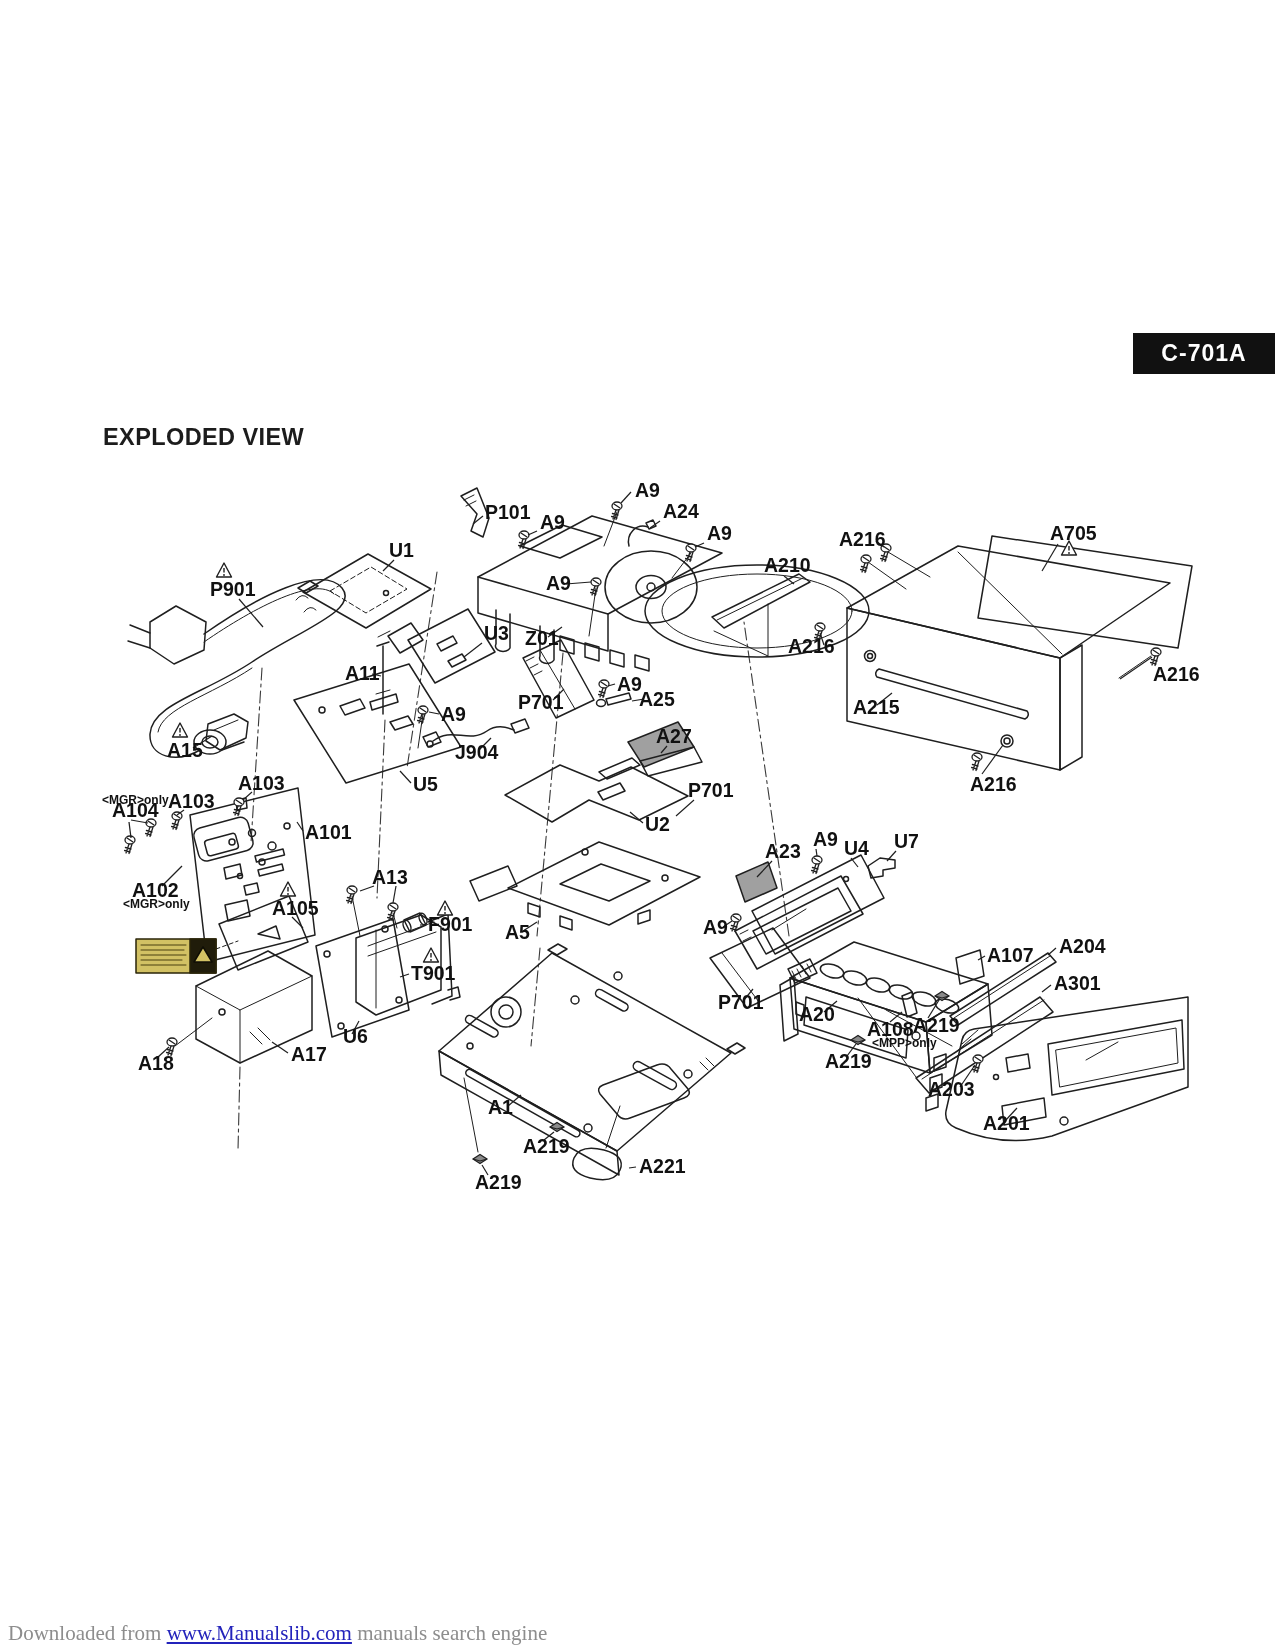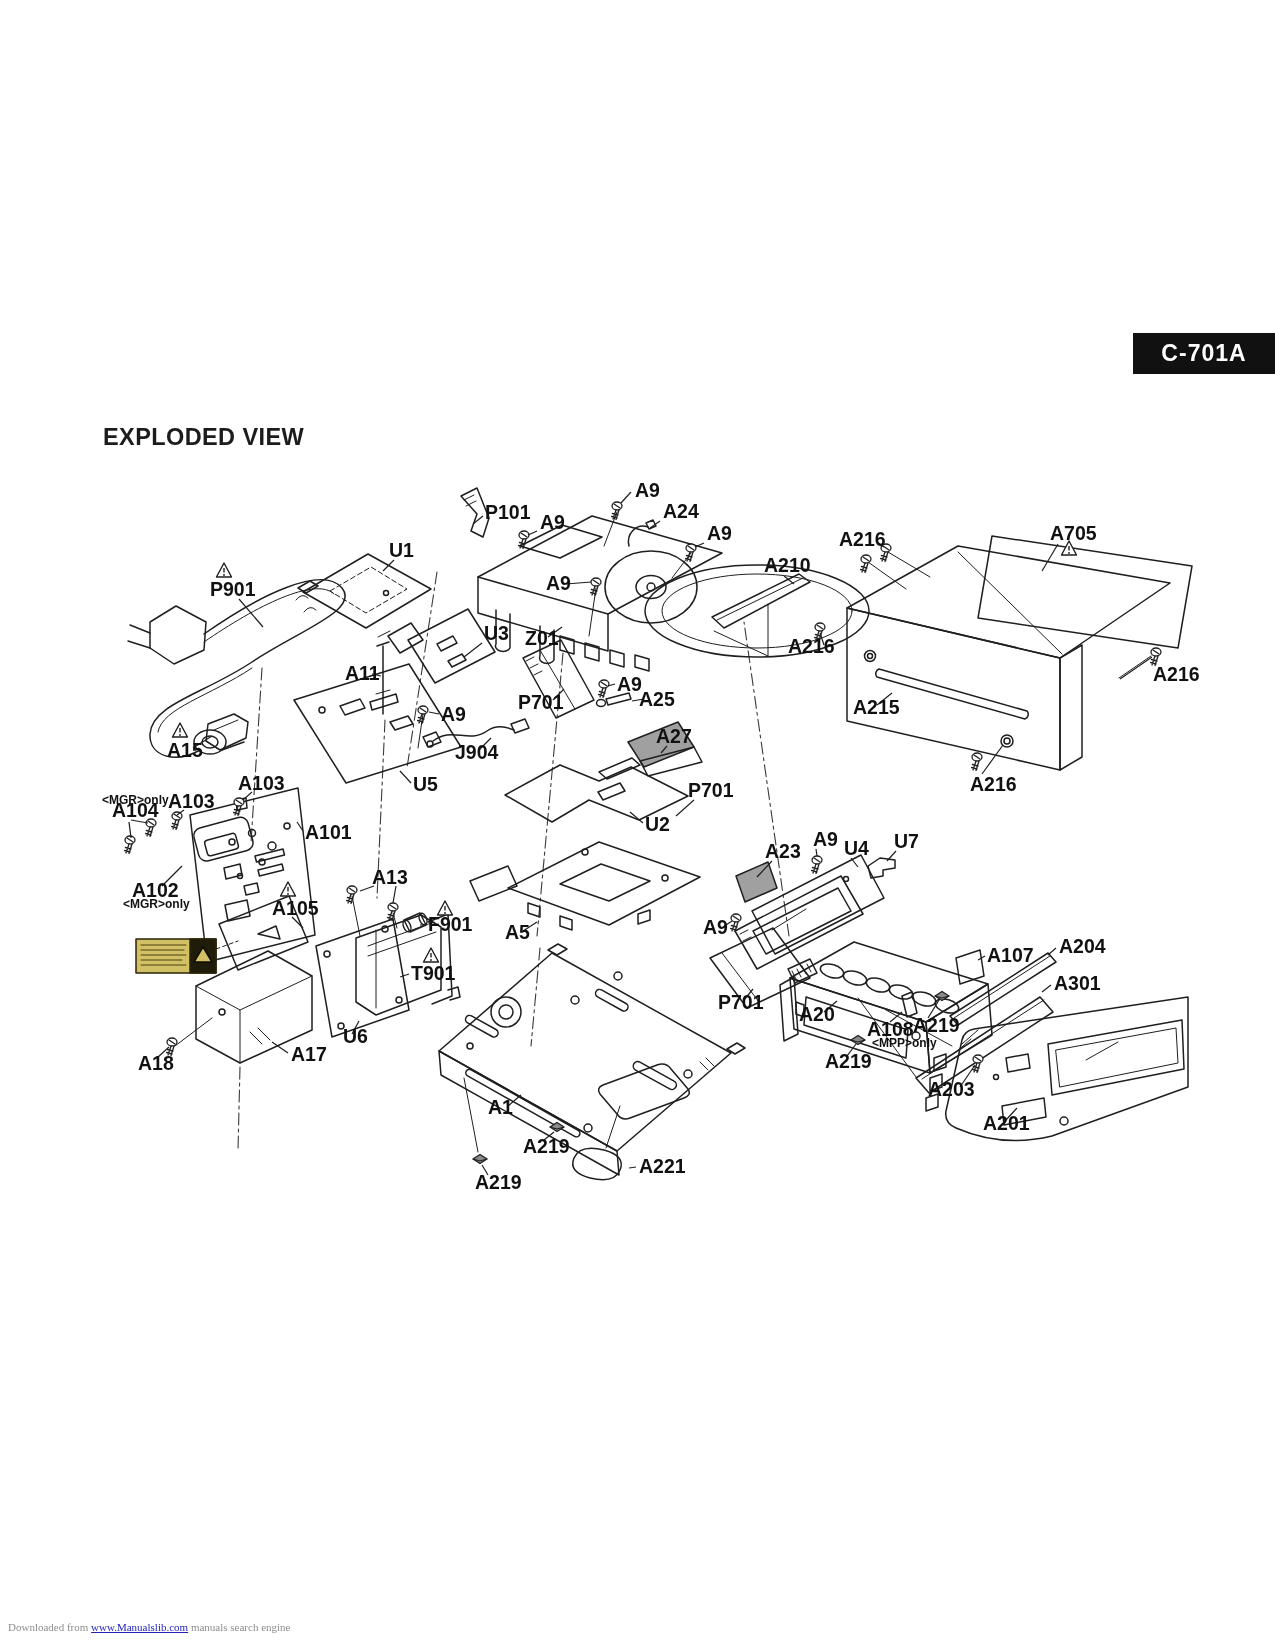--- a/index.html
+++ b/index.html
@@ -11,21 +11,21 @@
   .page-title{position:absolute;left:103px;top:424px;margin:0;font-size:23.5px;font-weight:bold;
         color:#1c1c1c;letter-spacing:0.4px;}
   #diagram{position:absolute;left:0;top:0;width:1275px;height:1649px;}
   #structure{fill:none;stroke:#1f1f1f;stroke-width:1.5;stroke-linejoin:round;stroke-linecap:round;}
   .thin{stroke-width:1;}
   .dd{stroke:#3a3a3a;stroke-width:1.1;stroke-dasharray:12 4 3 4;}
   .lbl{font-family:"Liberation Sans",sans-serif;font-weight:bold;font-size:19.5px;fill:#111111;}
   .sm{font-size:12px;}
   .leader{stroke:#1f1f1f;stroke-width:1.2;}
   .footer{position:absolute;left:8px;top:1621px;font-family:"Liberation Serif",serif;
-        font-size:11px;color:#8d8d8d;}
+        font-size:21px;color:#8d8d8d;}
   .footer a{color:#2323bb;text-decoration:underline;}
 </style>
 </head>
 <body>
 
 <div class="page">
 
   <div class="model-badge">
     <span>C-701A</span>
   </div>

